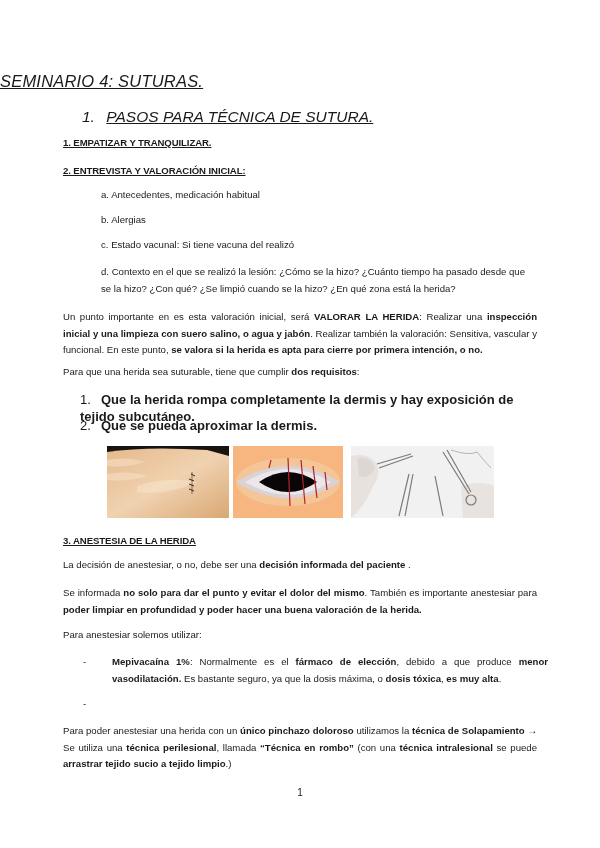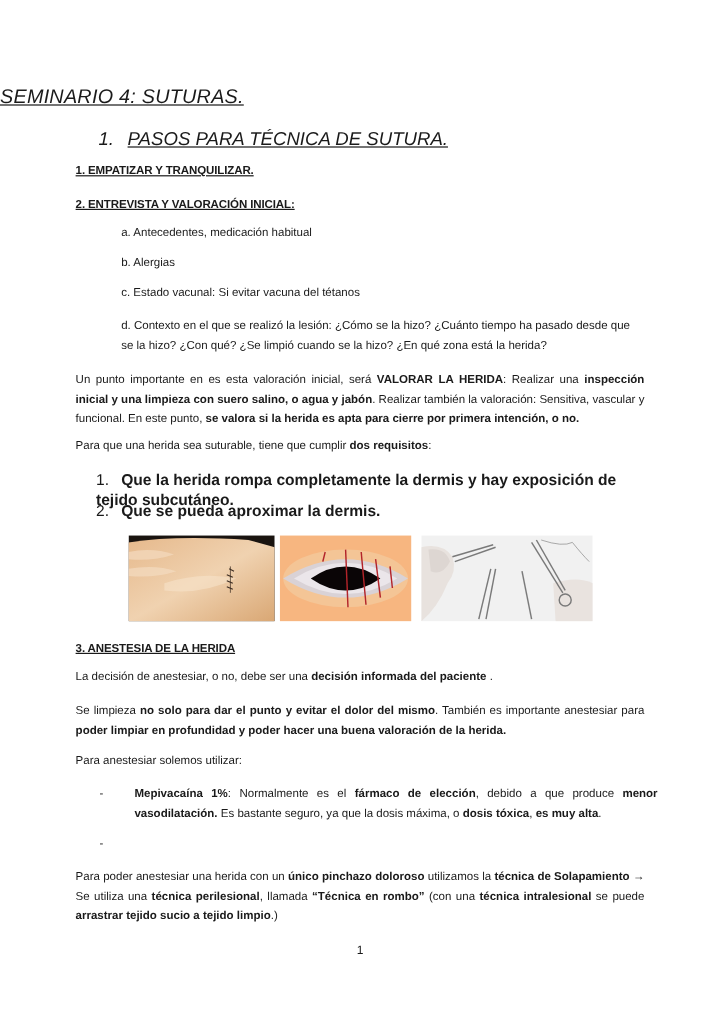--- a/index.html
+++ b/index.html
@@ -31,21 +31,21 @@
 <div class="abs h1">
   <span class="num">1.</span>
   <span class="txt">PASOS PARA TÉCNICA DE SUTURA.</span>
 </div>
 
 <div class="abs h2" style="top:137px">1. EMPATIZAR Y TRANQUILIZAR.</div>
 <div class="abs h2" style="top:165px">2. ENTREVISTA Y VALORACIÓN INICIAL:</div>
 
 <div class="abs ind" style="top:187px">a. Antecedentes, medicación habitual</div>
 <div class="abs ind" style="top:212px">b. Alergias</div>
-<div class="abs ind" style="top:237px">c. Estado vacunal: Si evitar vacuna del tétanos</div>
+<div class="abs ind" style="top:237px">c. Estado vacunal: Si tiene vacuna del realizó</div>
 <div class="abs ind" style="top:264px">d. Contexto en el que se realizó la lesión: ¿Cómo se la hizo? ¿Cuánto tiempo ha pasado desde que se la hizo? ¿Con qué? ¿Se limpió cuando se la hizo? ¿En qué zona está la herida?</div>
 
 <div class="abs p" style="top:309px">
   <span>Un punto importante en es esta valoración inicial, será </span><b>VALORAR LA HERIDA</b><span>: Realizar una </span><b>inspección inicial y una limpieza con suero salino, o agua y jabón</b><span>. Realizar también la valoración: Sensitiva, vascular y funcional. En este punto, </span><b>se valora si la herida es apta para cierre por primera intención, o no.</b>
 </div>
 
 <div class="abs p" style="top:364px">
   <span>Para que una herida sea suturable, tiene que cumplir </span><b>dos requisitos</b><span>:</span>
 </div>
 
@@ -117,21 +117,21 @@
   </svg>
 </div>
 
 <div class="abs h2" style="top:535px">3. ANESTESIA DE LA HERIDA</div>
 
 <div class="abs p" style="top:557px">
   <span>La decisión de anestesiar, o no, debe ser una </span><b>decisión informada del paciente</b><span> .</span>
 </div>
 
 <div class="abs p" style="top:585px">
-  <span>Se limpieza </span><b>no solo para dar el punto y evitar el dolor del mismo</b><span>. También es importante anestesiar para </span><b>poder limpiar en profundidad y poder hacer una buena valoración de la herida.</b>
+  <span>Se informada </span><b>no solo para dar el punto y evitar el dolor del mismo</b><span>. También es importante anestesiar para </span><b>poder limpiar en profundidad y poder hacer una buena valoración de la herida.</b>
 </div>
 
 <div class="abs p" style="top:627px">Para anestesiar solemos utilizar:</div>
 
 <div class="abs dash" style="top:654px; height:34px;">
   <span class="d">-</span>
   <span class="c"><b>Mepivacaína 1%</b><span>: Normalmente es el </span><b>fármaco de elección</b><span>, debido a que produce </span><b>menor vasodilatación.</b><span> Es bastante seguro, ya que la dosis máxima, o </span><b>dosis tóxica</b><span>, </span><b>es muy alta</b><span>.</span></span>
 </div>
 
 <div class="abs dash" style="top:696px; height:18px;">

